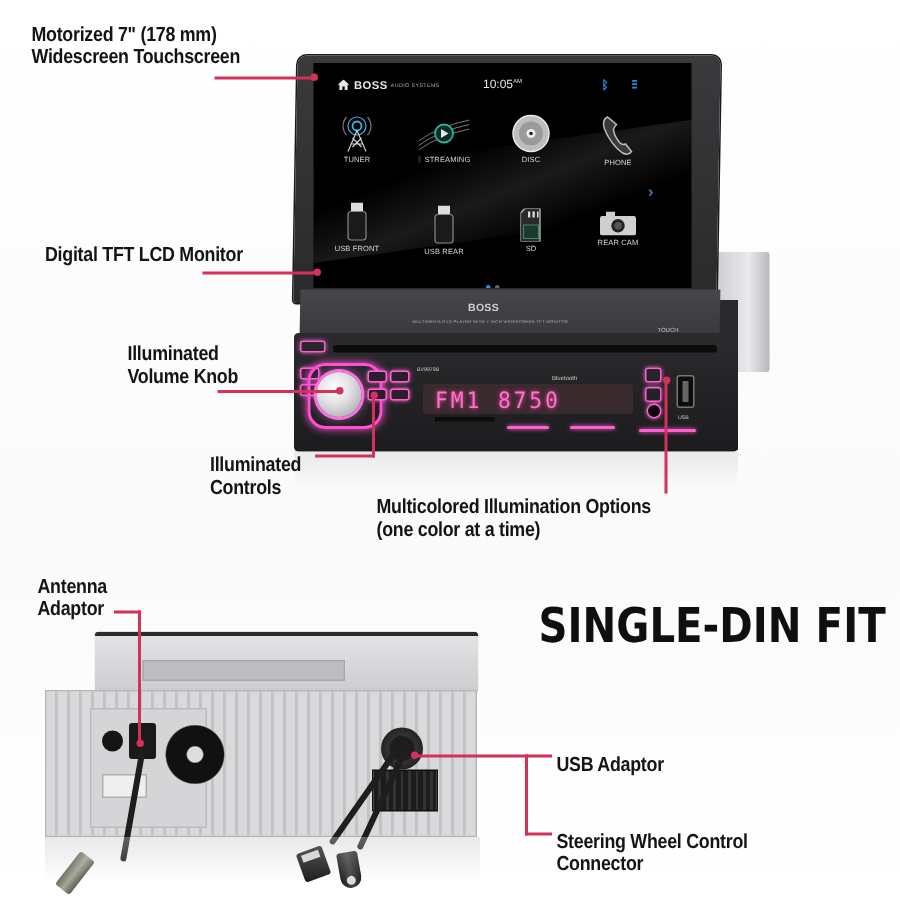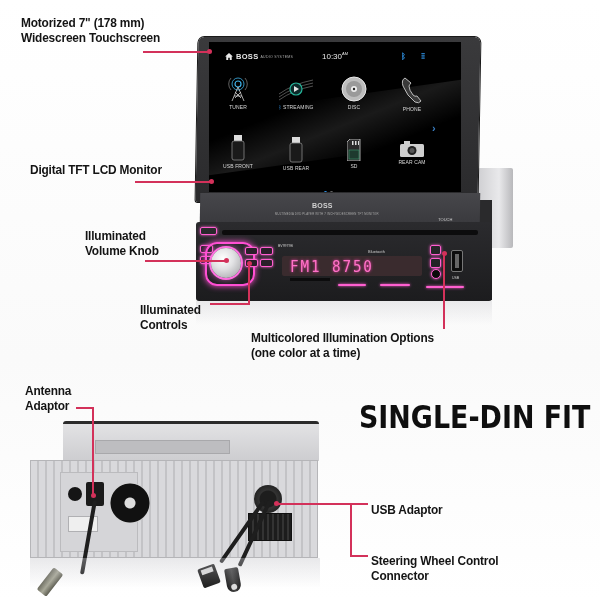--- a/index.html
+++ b/index.html
@@ -90,21 +90,21 @@
   <div class="chassis-side-dark"></div>
   <div class="monitor"></div>
 
   <div class="screen">
     <div class="screen-sheen"></div>
     <div class="status-bar">
       <svg class="home-icon" viewBox="0 0 10 9">
           <path d="M5 0 L10 4.5 L8.5 4.5 L8.5 9 L6 9 L6 6 L4 6 L4 9 L1.5 9 L1.5 4.5 L0 4.5 Z" fill="#e8e8e8"></path>
         </svg>
       <span class="brand-mini"><span>BOSS</span><small>AUDIO SYSTEMS</small></span>
-      <span class="clock"><span>10:30</span><sup>AM</sup></span>
+      <span class="clock"><span>10:05</span><sup>AM</sup></span>
       <span class="bt-icon">ᛒ</span>
       <span class="eq-icon">⫶⫶⫶</span>
     </div>
 
     <div class="app" style="left:4px; top:34px;">
       <svg class="glyph" width="22" height="26" viewBox="0 0 22 26">
         <circle cx="11" cy="8" r="3" fill="none" stroke="#3fb2e8" stroke-width="1.2"></circle>
         <circle cx="11" cy="8" r="6" fill="none" stroke="#3fb2e8" stroke-width="0.8"></circle>
         <path d="M4 2 A9 9 0 0 0 4 14 M18 2 A9 9 0 0 1 18 14" fill="none" stroke="#777" stroke-width="0.8"></path>
         <path d="M11 11 L5 25 M11 11 L17 25 M7 20 L15 20 M8 16 L14 22 M14 16 L8 22" stroke="#cfcfcf" stroke-width="0.8" fill="none"></path>

